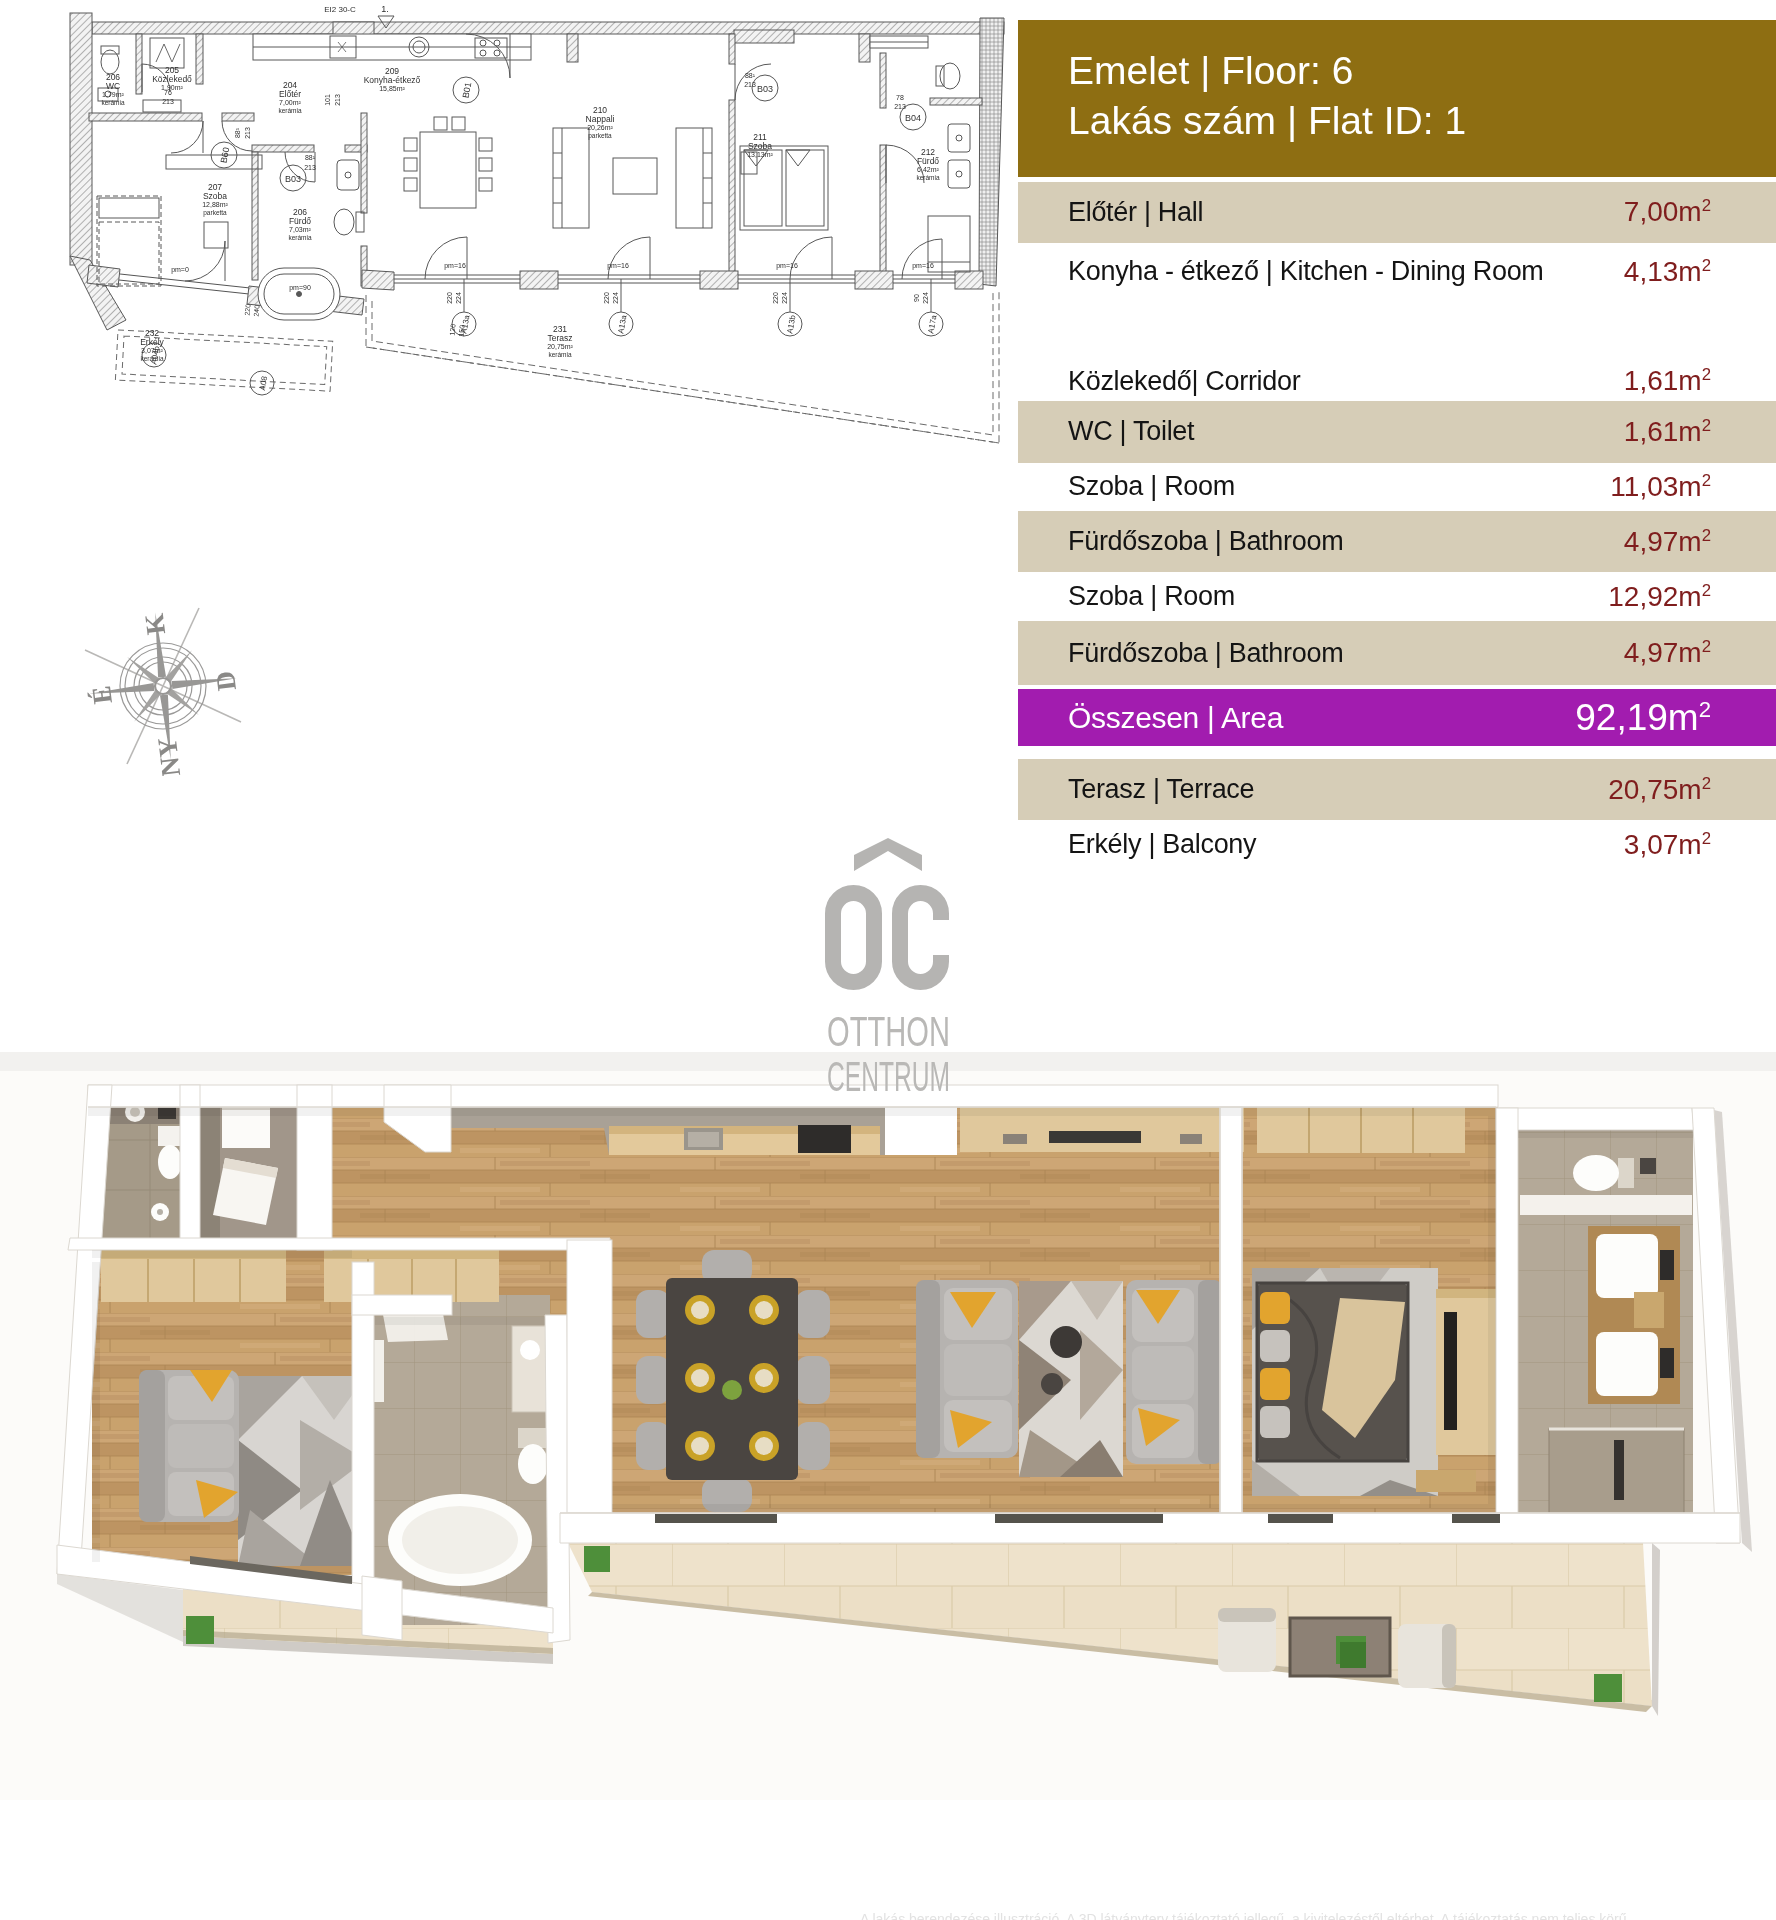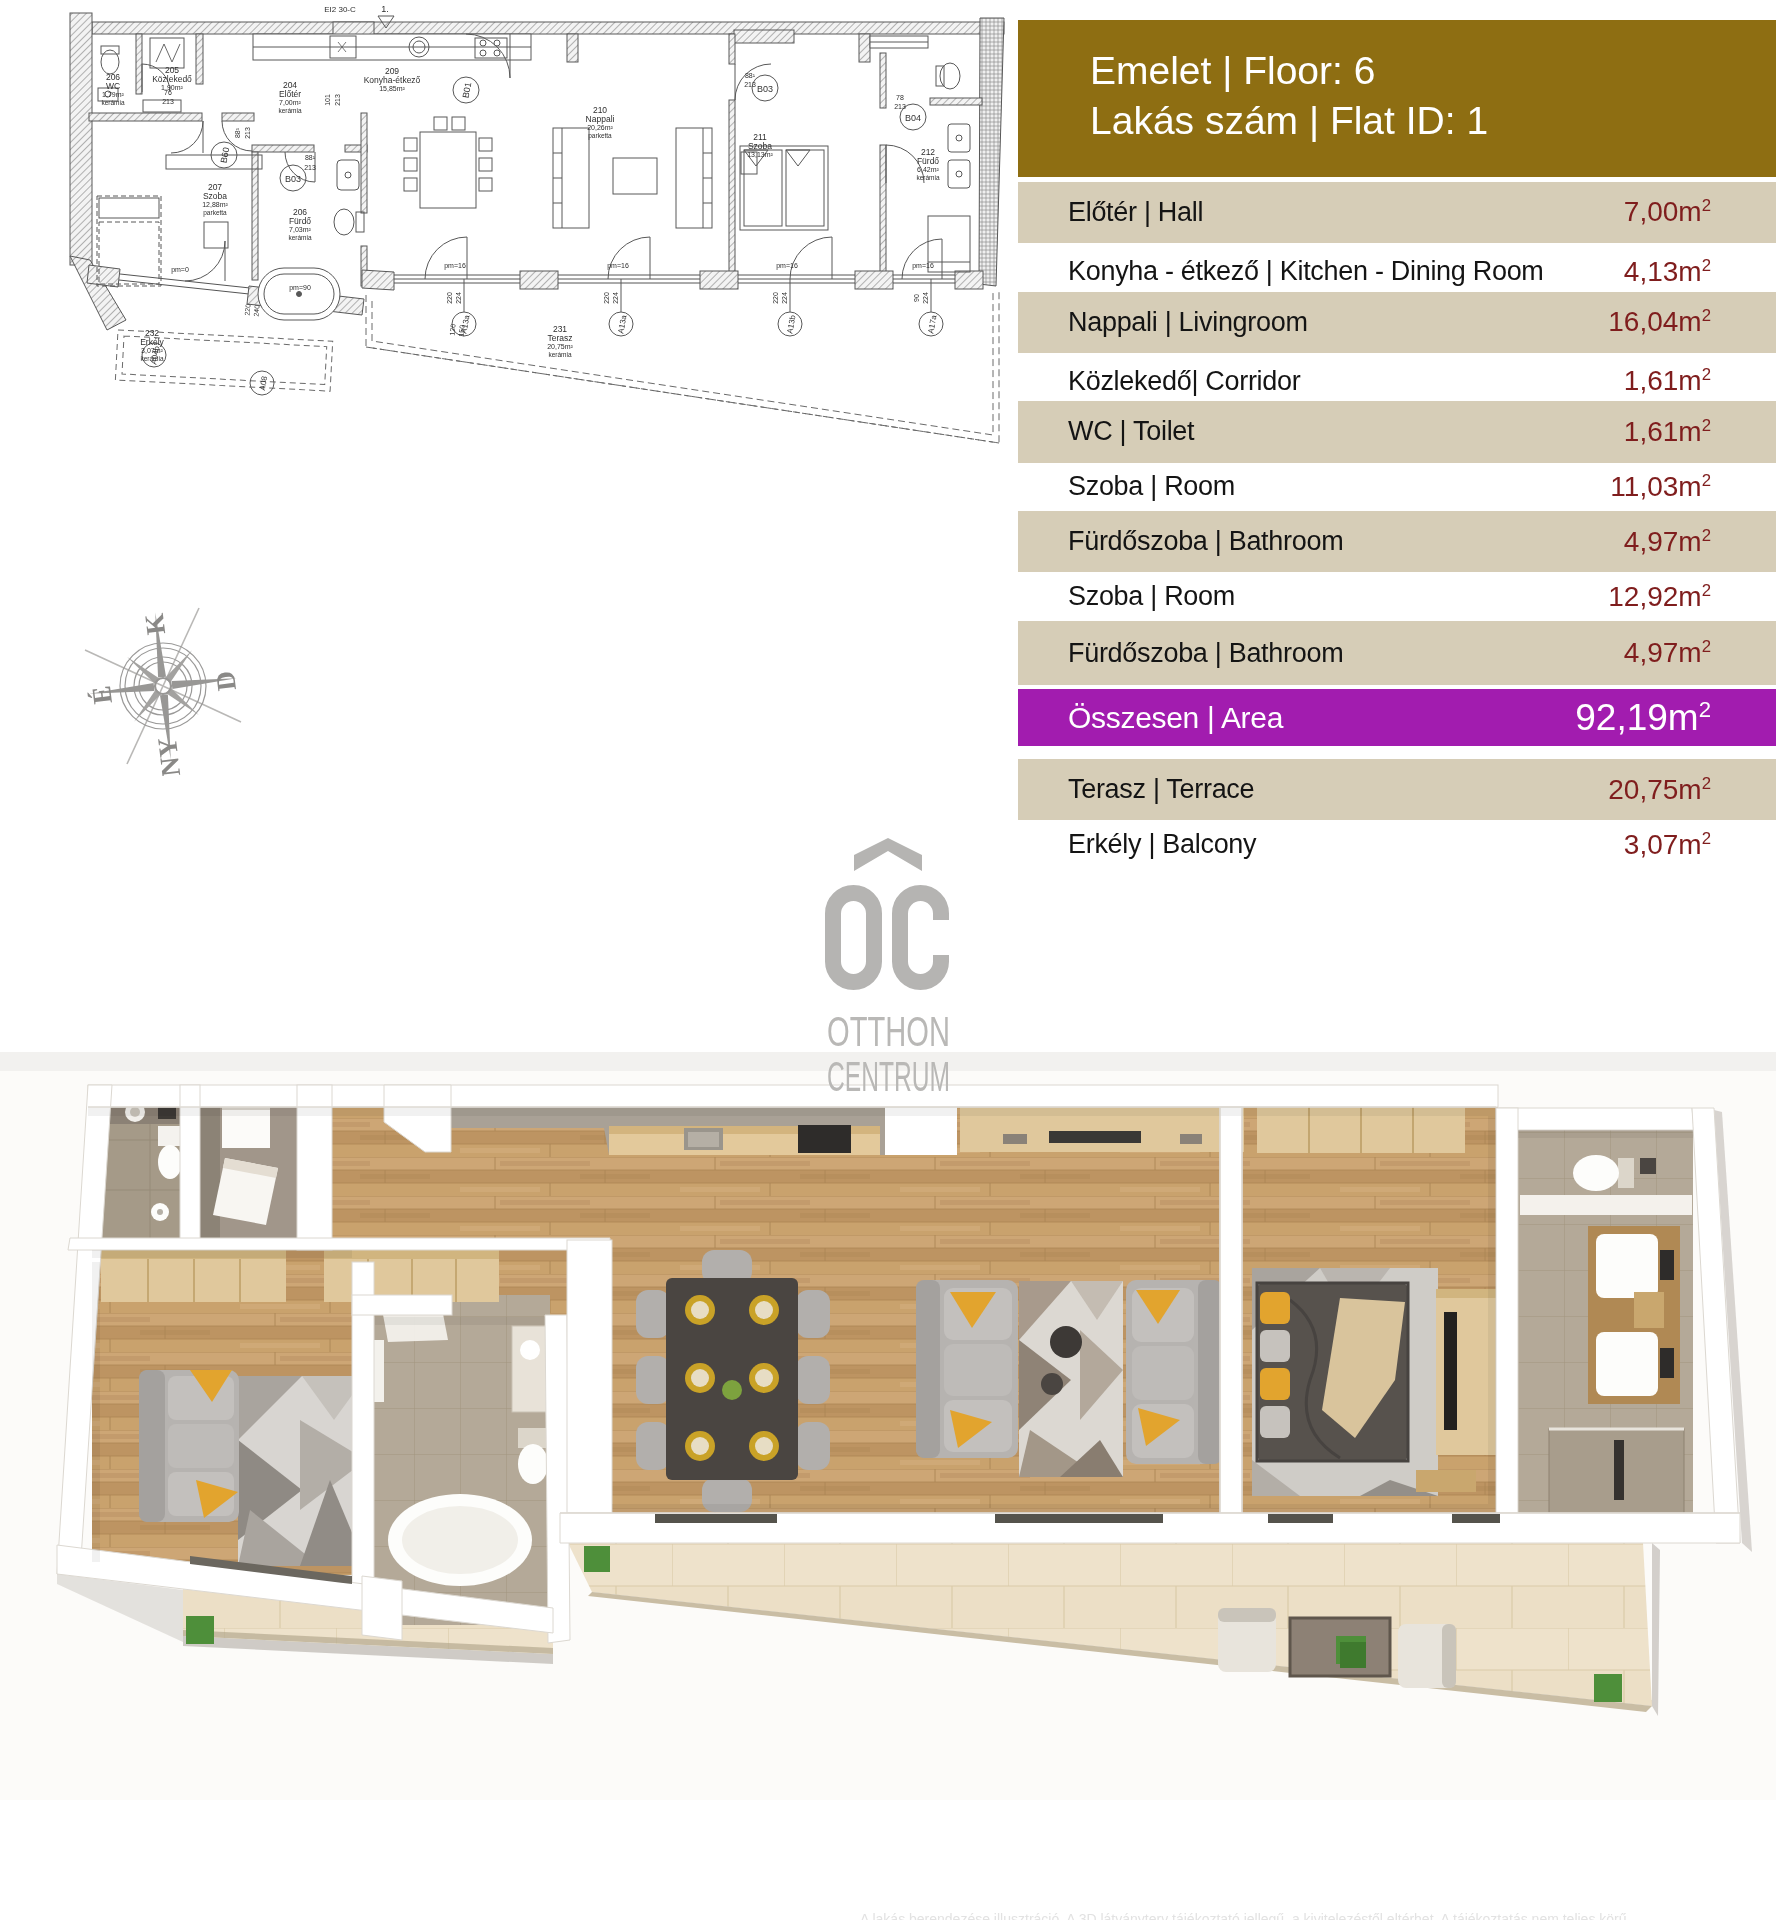--- a/index.html
+++ b/index.html
@@ -8,37 +8,33 @@
 .row{position:absolute;left:1018px;width:758px;display:flex;align-items:center;}
 .row .lbl{padding-left:50px;font-size:27px;color:#141414;letter-spacing:-0.3px;}
 .row .val{position:absolute;right:65px;font-size:28px;color:#7f1d1d;}
 sup{font-size:60%;vertical-align:super;line-height:0;}
 </style>
 </head>
 <body>
 <div id="page">
 
 <div class="abs" style="left:1018px;top:20px;width:758px;height:157px;background:#8e6e12;color:#fff;">
-  <div style="padding:26px 0 0 72px;font-size:39px;line-height:50px;">Emelet | Floor: 6<br>Lakás szám | Flat ID: 1</div>
+  <div style="padding:26px 0 0 50px;font-size:39px;line-height:50px;">Emelet | Floor: 6<br>Lakás szám | Flat ID: 1</div>
 </div>
 
 <div class="row" style="top:181.6px;height:61.2px;background:#d6cdb7;text-align:right;">
       <span class="lbl">Előtér | Hall</span>
       <span class="val">7,00m<sup>2</sup></span>
     </div>
 
 <div class="row" style="top:242.8px;height:58px;background:#fff;">
       <span class="lbl">Konyha - étkező | Kitchen - Dining Room</span>
       <span class="val">4,13m<sup>2</sup></span>
     </div>
 
-<div class="row" style="top:291.5px;height:61.2px;background:#d6cdb7;">
-      <span class="lbl">Nappali | Livingroom</span>
-      <span class="val">16,04m<sup>2</sup></span>
-    </div>
 
 <div class="row" style="top:352.7px;height:57px;background:#fff;">
       <span class="lbl">Közlekedő| Corridor</span>
       <span class="val">1,61m<sup>2</sup></span>
     </div>
 
 <div class="row" style="top:401.4px;height:61.2px;background:#d6cdb7;text-align:right;">
       <span class="lbl">WC | Toilet</span>
       <span class="val">1,61m<sup>2</sup></span>
     </div>

